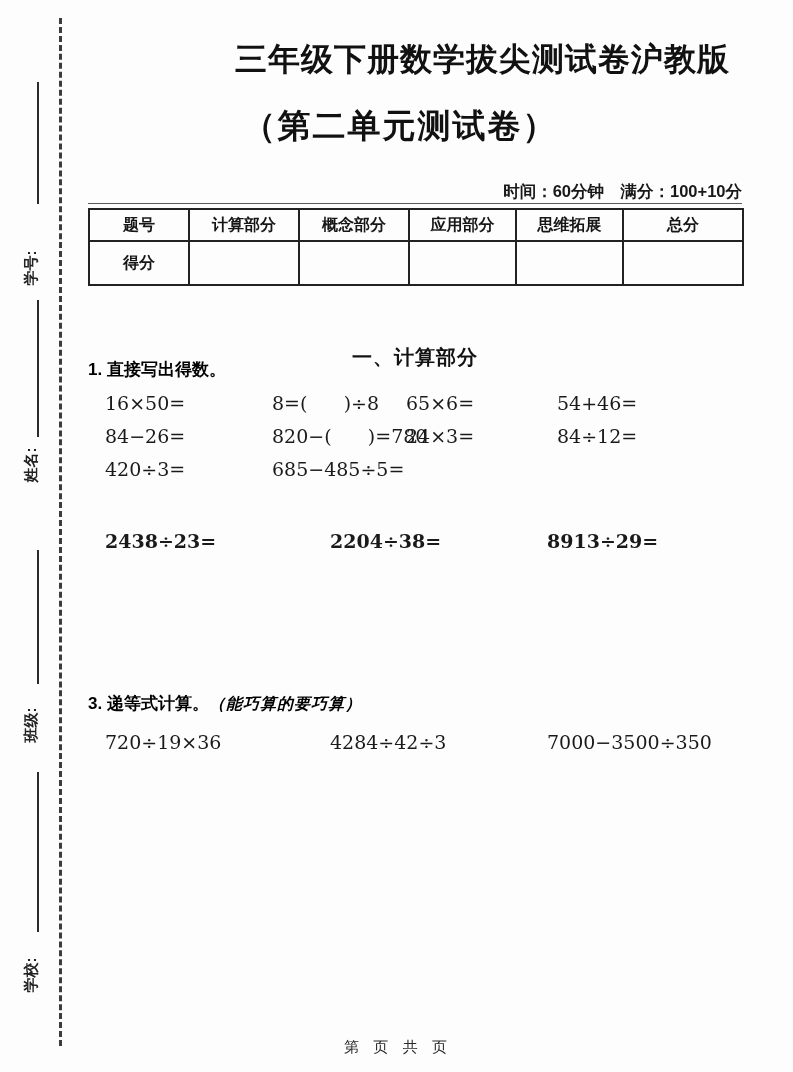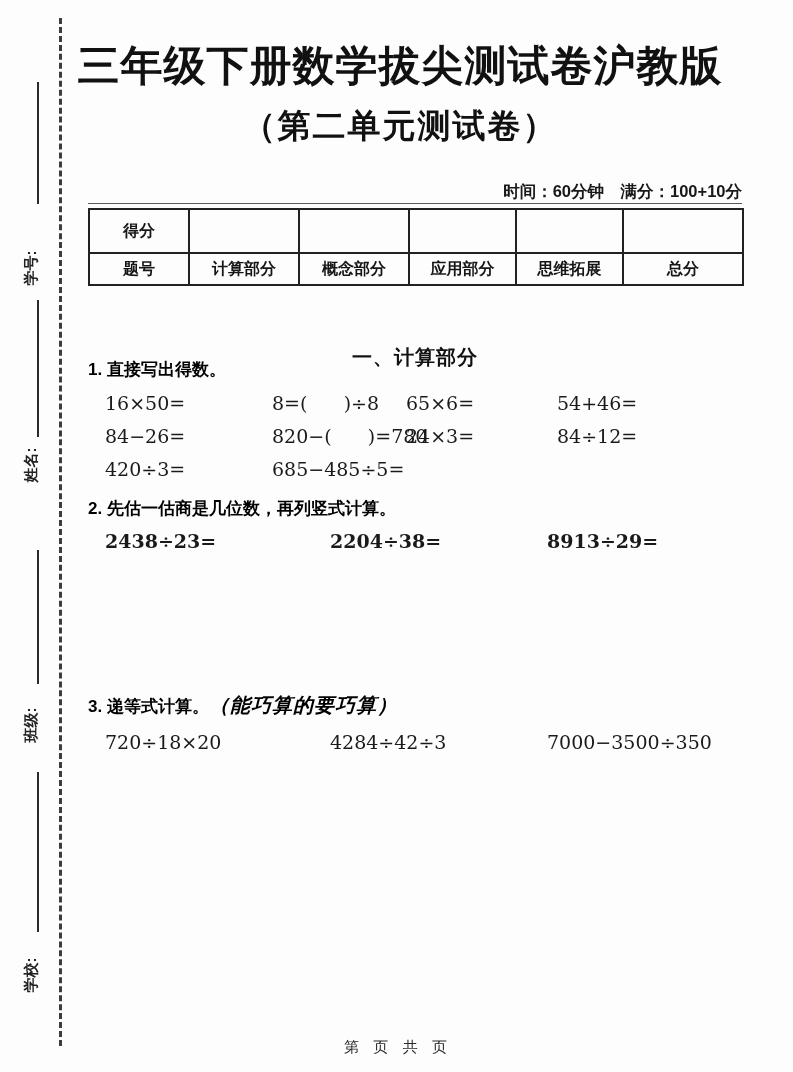--- a/index.html
+++ b/index.html
@@ -22,22 +22,22 @@
   .margin-label{
     position:absolute;left:-4px;width:70px;height:22px;
     transform:rotate(-90deg);
     font-size:15px;font-weight:600;text-align:center;color:#222;line-height:22px;
     white-space:nowrap;
   }
   .ml-1{top:257px;} .ml-2{top:454px;} .ml-3{top:714px;} .ml-4{top:964px;}
 
   
   .title{
-    position:absolute;left:70px;top:38px;width:660px;text-align:center;
-    font-size:42px;font-weight:900;letter-spacing:1px;color:#111;white-space:nowrap;
+    position:absolute;left:70px;top:38px;width:660px;text-align:right;
+    font-size:32px;font-weight:900;letter-spacing:1px;color:#111;white-space:nowrap;
   }
   .subtitle{
     position:absolute;left:70px;top:104px;width:660px;text-align:center;
     font-size:33px;font-weight:700;letter-spacing:2px;color:#111;white-space:nowrap;
   }
   .time-line{
     position:absolute;right:51px;top:181px;
     font-size:16.5px;font-weight:700;color:#181818;white-space:nowrap;
   }
   .top-rule{position:absolute;left:88px;top:203px;width:654px;height:1px;background:#5a5a5a;}
@@ -59,21 +59,21 @@
     position:absolute;left:88px;top:316px;width:654px;text-align:center;
     font-size:20px;font-weight:800;letter-spacing:1px;color:#111;margin-top:28px;
   }
   .q-label{
     position:absolute;left:88px;
     font-size:17px;font-weight:700;color:#000000;white-space:nowrap;
   }
   .q1-label{top:358px;} .q2-label{top:497px;} .q3-label{top:692px;}
   .q-note{
     font-family:Liberation Sans, sans-serif;font-style:italic;font-weight:600;
-    font-size:20px;letter-spacing:1px;
+    font-size:16px;letter-spacing:1px;
   }
   .math{
     font-family:"DejaVu Serif",serif;
     font-size:19px;line-height:24px;color:#1a1a1a;white-space:nowrap;
   }
   .q1-grid{
     position:absolute;left:88px;top:391px;width:654px;box-sizing:border-box;
     display:grid;grid-template-columns:167px 134px 151px 1fr;
     padding-left:17px;row-gap:9px;
   }
@@ -118,65 +118,64 @@
     <colgroup>
       <col style="width:100px">
         <col style="width:110px">
         <col style="width:110px">
       <col style="width:107px">
         <col style="width:107px">
         <col style="width:120px">
     </colgroup>
     <tbody>
         <tr>
+      <th>题号</th>
+      <th>计算部分</th>
+      <th>概念部分</th>
+      <th>应用部分</th>
+      <th>思维拓展</th>
+      <th>总分</th>
+    </tr>
+    <tr>
       <td>得分</td>
       <td></td>
       <td></td>
       <td></td>
       <td></td>
       <td></td>
-    </tr>
-    <tr>
-      <th>题号</th>
-      <th>计算部分</th>
-      <th>概念部分</th>
-      <th>应用部分</th>
-      <th>思维拓展</th>
-      <th>总分</th>
     </tr>
   </tbody>
     </table>
 
   <div class="section-heading">一、计算部分</div>
 
   <div class="q-label q1-label">1. 直接写出得数。</div>
   <div class="q1-grid">
     <span class="math">16×50=</span>
     <span class="math">8=(&nbsp;&nbsp;&nbsp;&nbsp;&nbsp;&nbsp;)÷8</span>
     <span class="math">65×6=</span>
     <span class="math">54+46=</span>
     <span class="math">84−26=</span>
     <span class="math">820−(&nbsp;&nbsp;&nbsp;&nbsp;&nbsp;&nbsp;)=780</span>
     <span class="math">24×3=</span>
     <span class="math">84÷12=</span>
     <span class="math">420÷3=</span>
     <span class="math">685−485÷5=</span>
   </div>
 
-  <div class="q-label q2-label">2. 先估一估商是几位数，再列竖式计算。</div>
   <div class="three-grid q2-grid">
     <span class="math">2438÷23=</span>
     <span class="math">2204÷38=</span>
     <span class="math">8913÷29=</span>
   </div>
 
   <div class="q-label q3-label">
     <span>3. 递等式计算。</span><span class="q-note">（能巧算的要巧算）</span>
   </div>
   <div class="three-grid q3-grid">
-    <span class="math">720÷18×20</span>
+    <span class="math">720÷19×36</span>
     <span class="math">4284÷42÷3</span>
     <span class="math">7000−3500÷350</span>
   </div>
 
   <div class="footer">第&nbsp;&nbsp;页&nbsp;&nbsp;共&nbsp;&nbsp;页</div>
 
 </div>
 
 </body></html>

